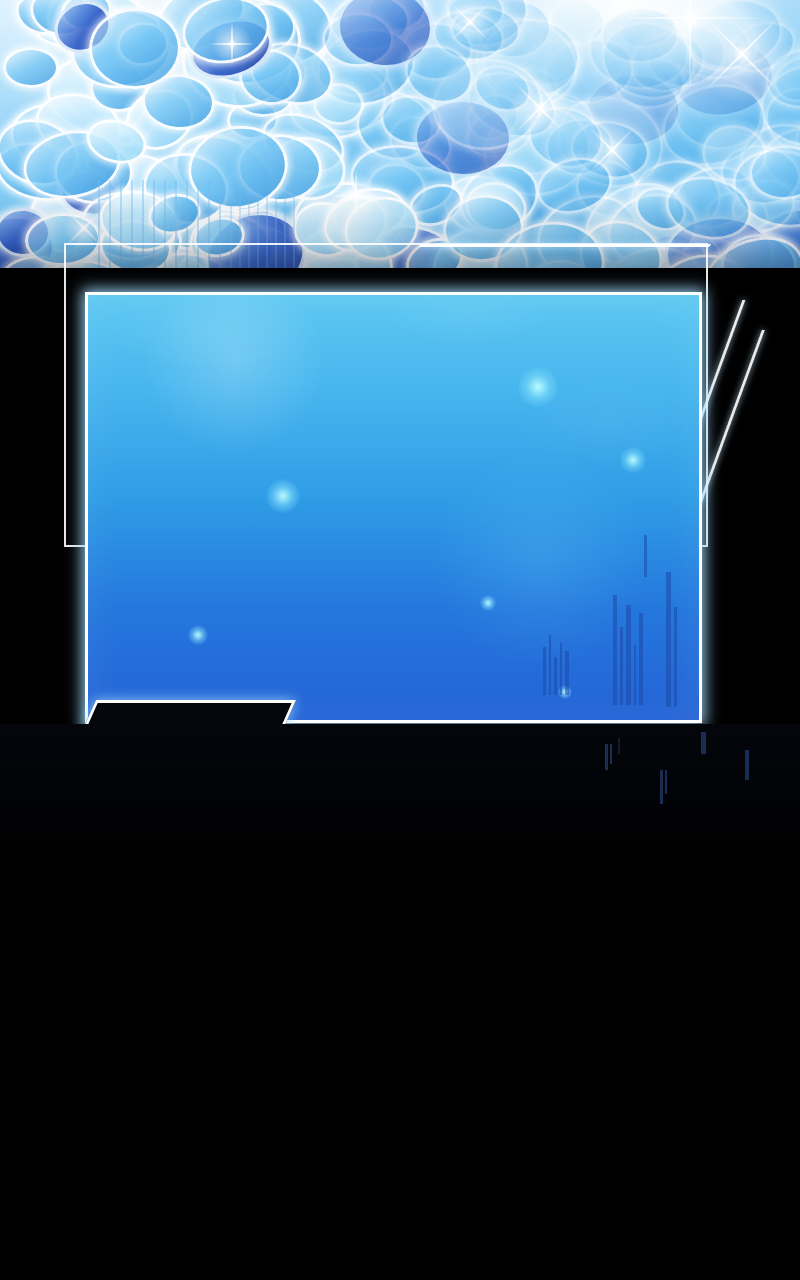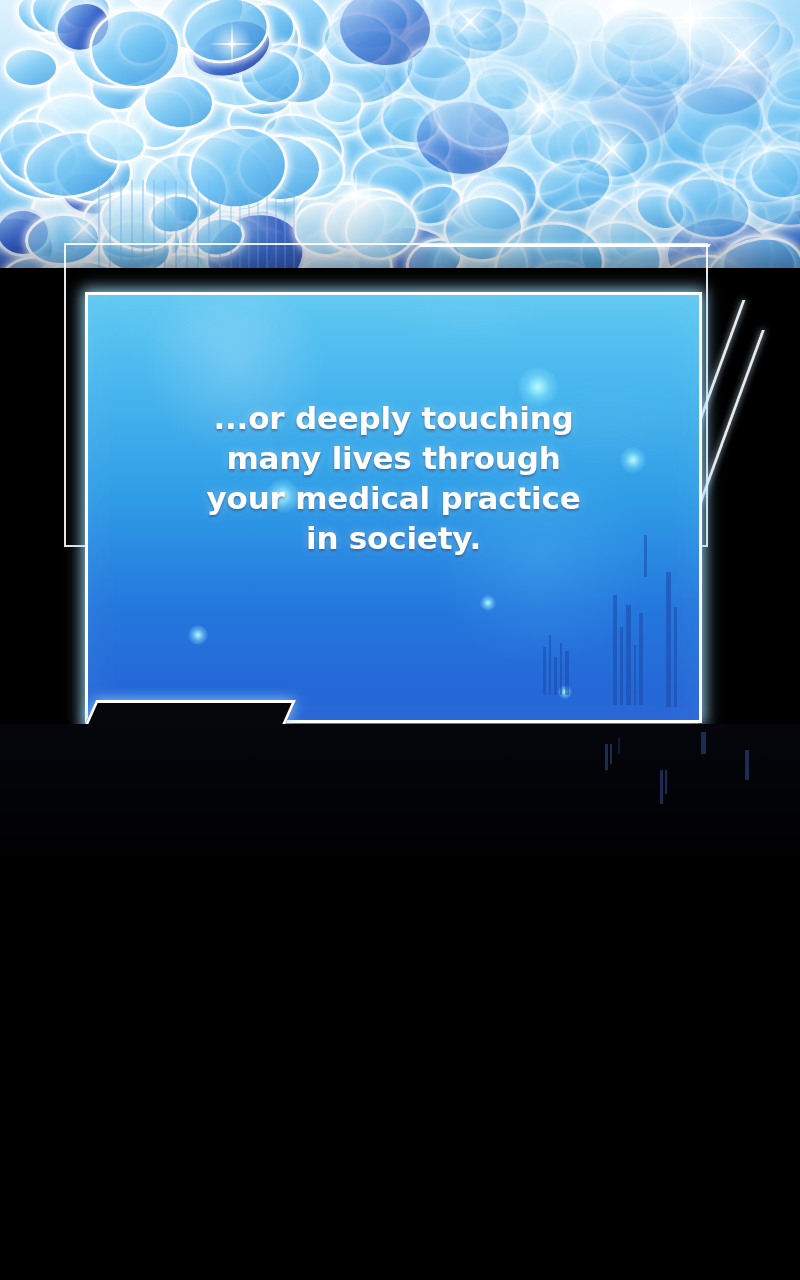--- a/index.html
+++ b/index.html
@@ -373,24 +373,20 @@
   <div class="panel">
     <div class="panel-texture"></div>
 
     <div class="spark" style="left:430px;top:72px;width:40px;height:40px;"></div>
     <div class="spark" style="left:532px;top:152px;width:26px;height:26px;"></div>
     <div class="spark" style="left:178px;top:184px;width:34px;height:34px;"></div>
     <div class="spark" style="left:100px;top:330px;width:20px;height:20px;"></div>
     <div class="spark" style="left:392px;top:300px;width:16px;height:16px;"></div>
     <div class="spark" style="left:470px;top:390px;width:14px;height:14px;"></div>
 
-    <div class="panel-text">...or deeply touching
-many lives through
-your medical practice
-in society.</div>
 
     <div class="panel-barcode" style="left:578px;top:277px;height:135px;">
       <i style="width:5px;height:135px;"></i>
         <i style="width:3px;height:100px;"></i>
     </div>
     <div class="panel-barcode" style="left:525px;top:300px;height:110px;">
       <i style="width:4px;height:110px;"></i>
         <i style="width:3px;height:78px;"></i>
         <i style="width:5px;height:100px;"></i>
       <i style="width:2px;height:60px;"></i>

